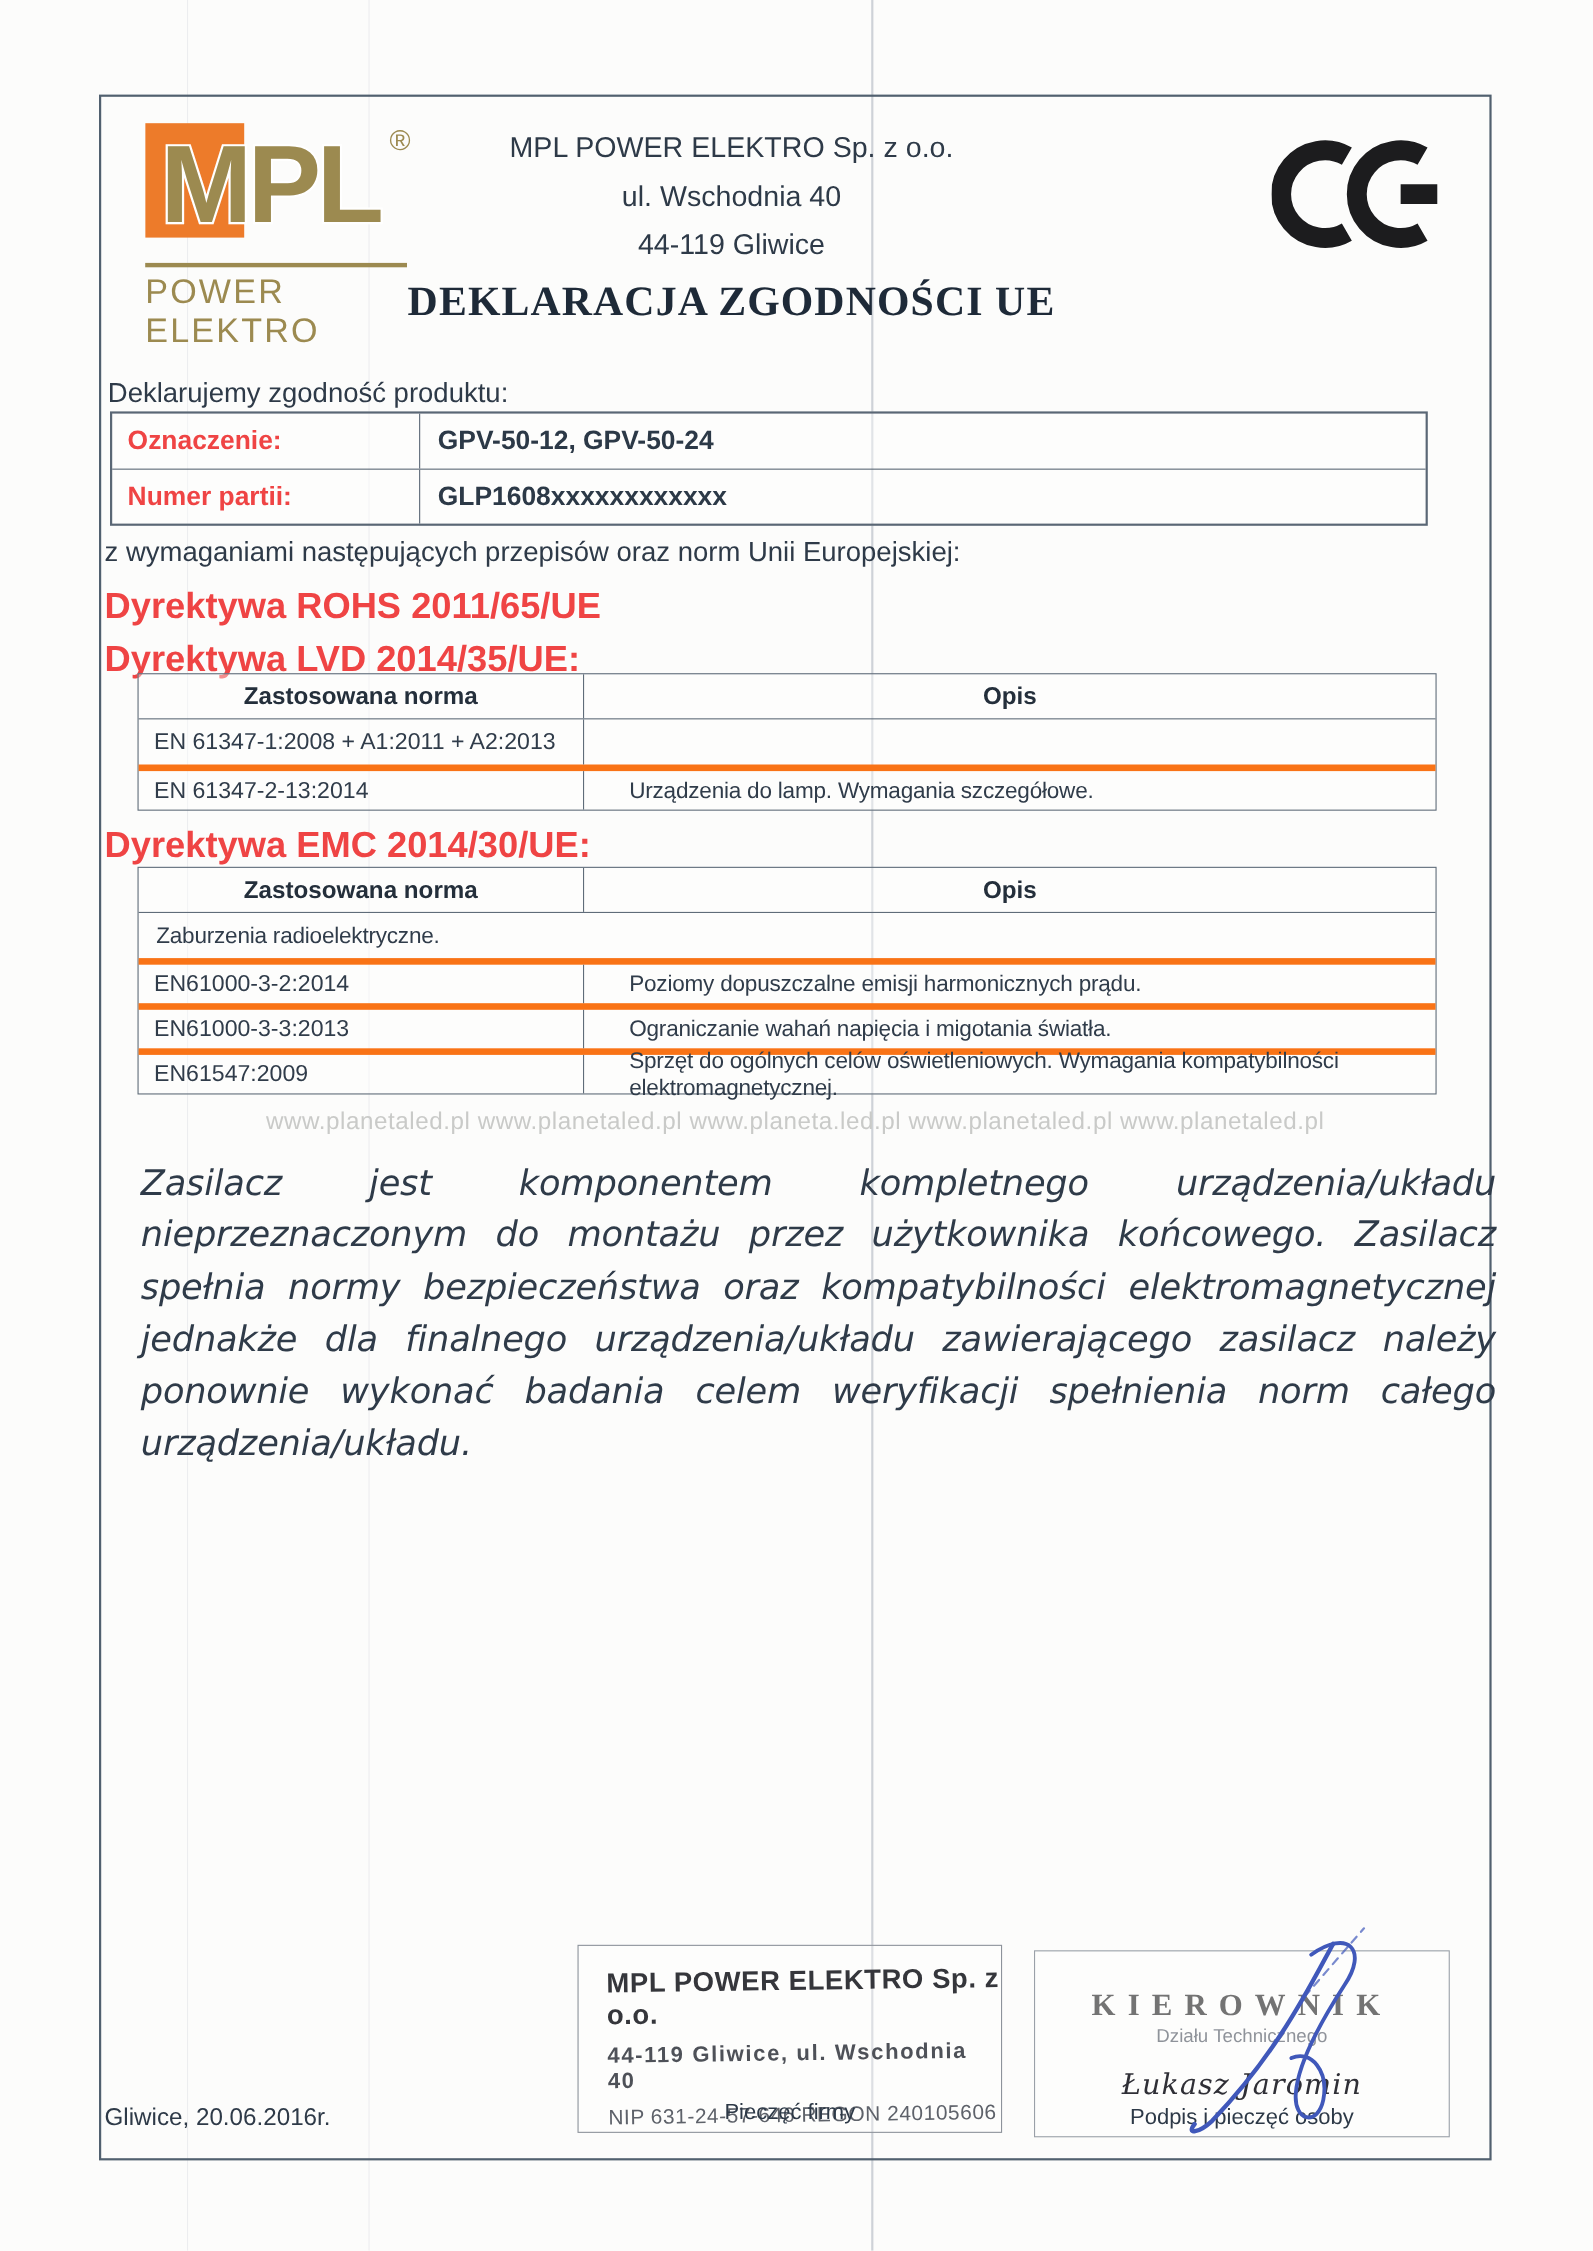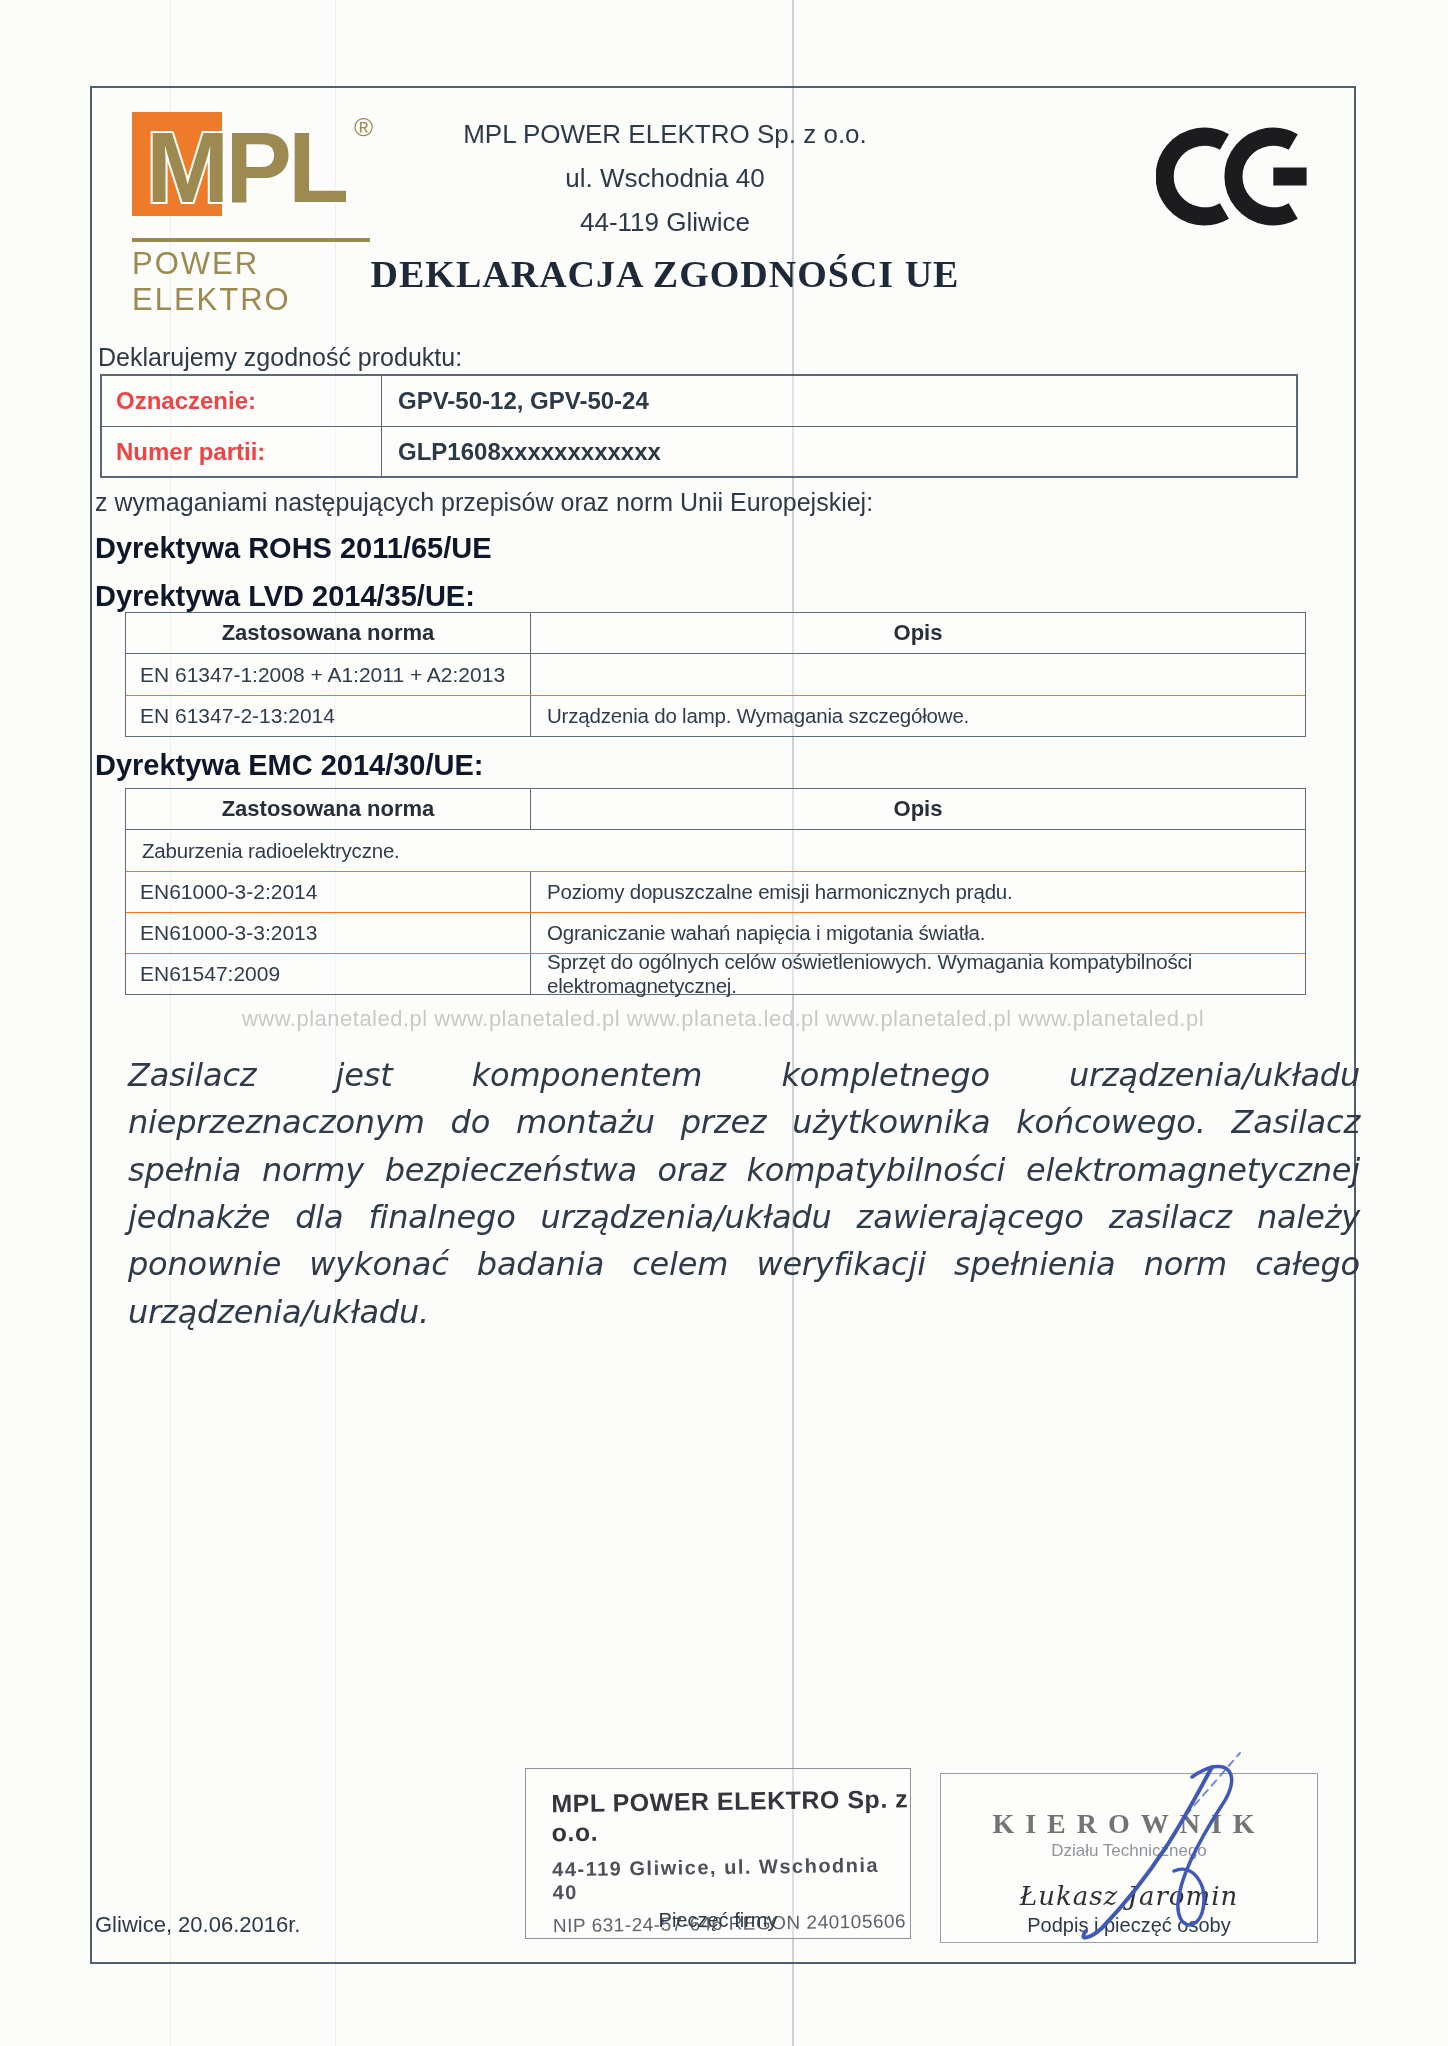--- a/index.html
+++ b/index.html
@@ -54,32 +54,32 @@
     display:flex; align-items:center; padding-left:14px;
     font-weight:bold; font-size:24px; color:#ef4444;
   }
   .ptable-value {
     flex:1; display:flex; align-items:center; padding-left:16px;
     font-weight:bold; font-size:24px; color:#2c3947;
   }
 
   .req-line { left:95px; top:488px; font-size:25px; }
 
-  .directive-heading { font-weight:bold; font-size:29px; color:#0f172a;text-align:right; }
+  .directive-heading { font-weight:bold; font-size:33px; color:#ef4444;text-align:right; }
   .rohs-heading { left:95px; top:532px; }
   .lvd-heading  { left:95px; top:580px; }
   .emc-heading  { left:95px; top:749px; }
 
   
   .ntable { left:125px; width:1181px; border:1.5px solid #5f6c79; background:rgba(255,255,255,0.4); }
   .lvd-table { top:612px; }
   .emc-table { top:788px; }
   .ntable-hrow { display:flex; height:41px; border-bottom:1.5px solid #5f6c79; }
   .ntable-row  { display:flex; height:41px; }
-  .ntable-row + .ntable-row { border-top:1px solid #f97316; }
+  .ntable-row + .ntable-row { border-top:6px solid #f97316;gap:25px; }
   .ntable-col1 { width:405px; border-right:1.5px solid #5f6c79; display:flex; align-items:center; }
   .ntable-col2 { flex:1; display:flex; align-items:center; }
   .ntable-hrow .ntable-col1, .ntable-hrow .ntable-col2 {
     justify-content:center; font-weight:bold; font-size:22px; color:#242f3b;
   }
   .ntable-row .ntable-col1 { padding-left:14px; font-size:21px; color:#303c4a; }
   .ntable-row .ntable-col2 { padding-left:16px; font-size:20.5px; color:#303c4a; letter-spacing:-0.2px; }
 
   .watermark {
     left:90px; top:1006px; width:1266px; text-align:center;

